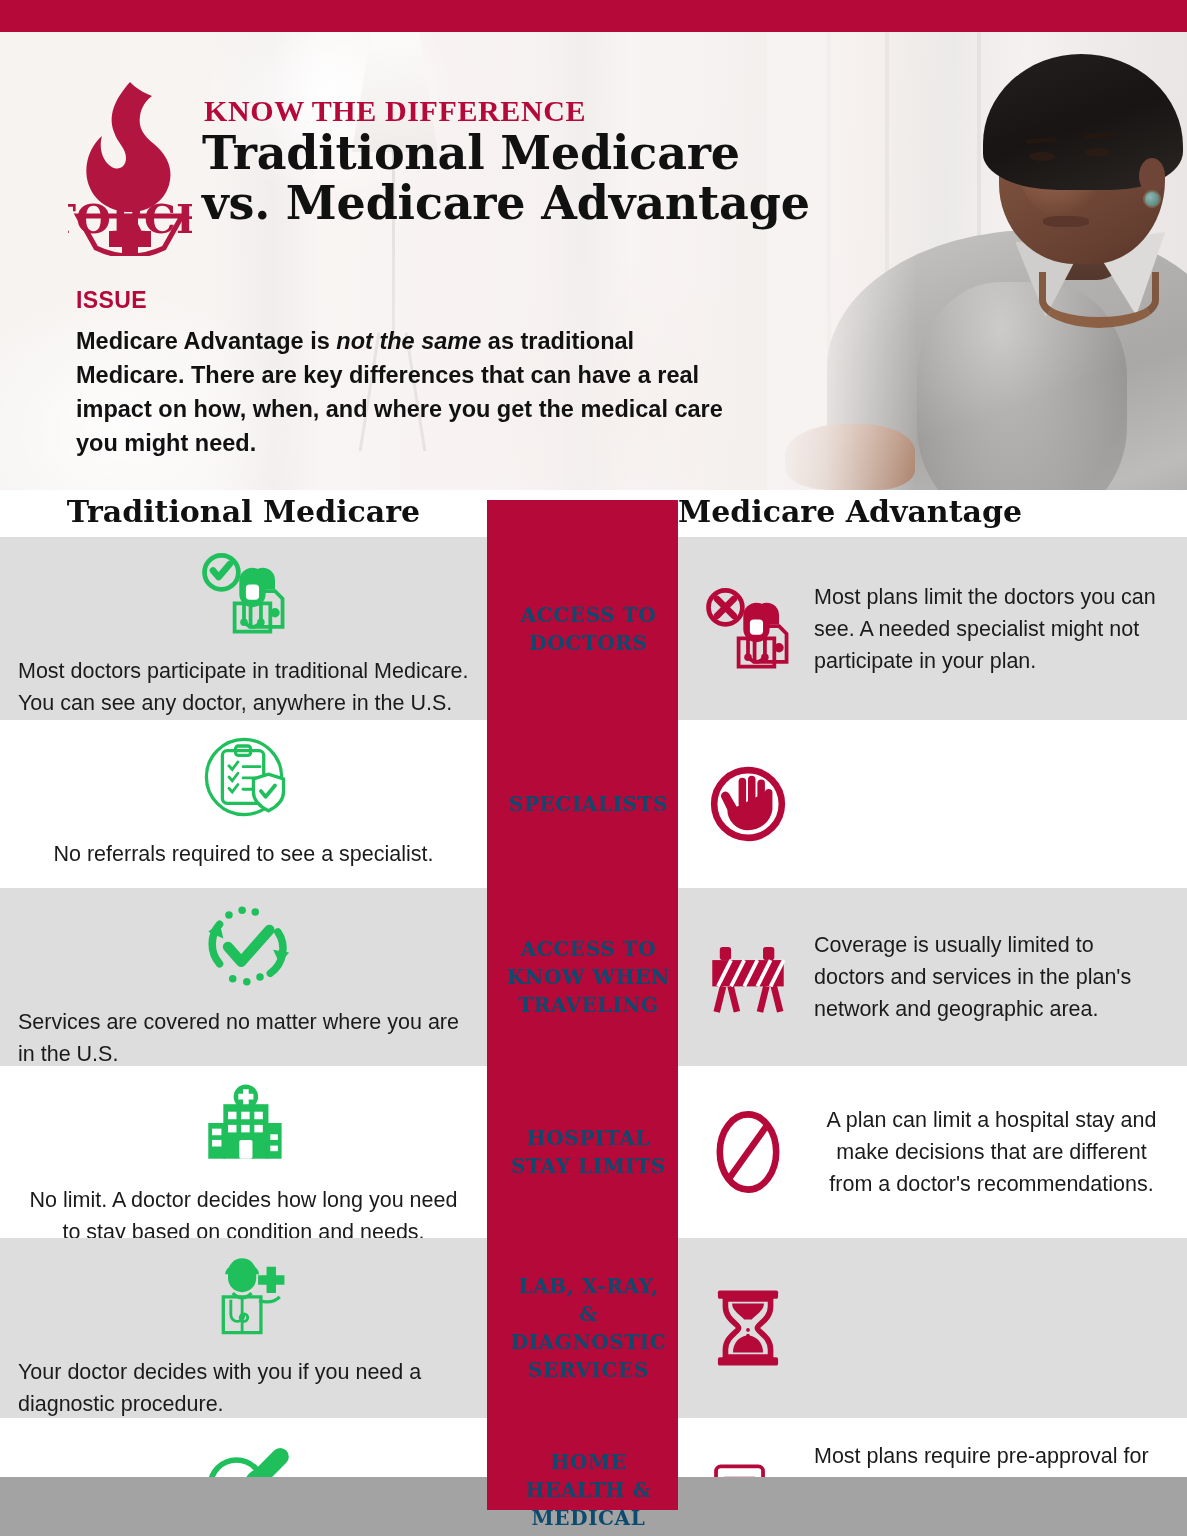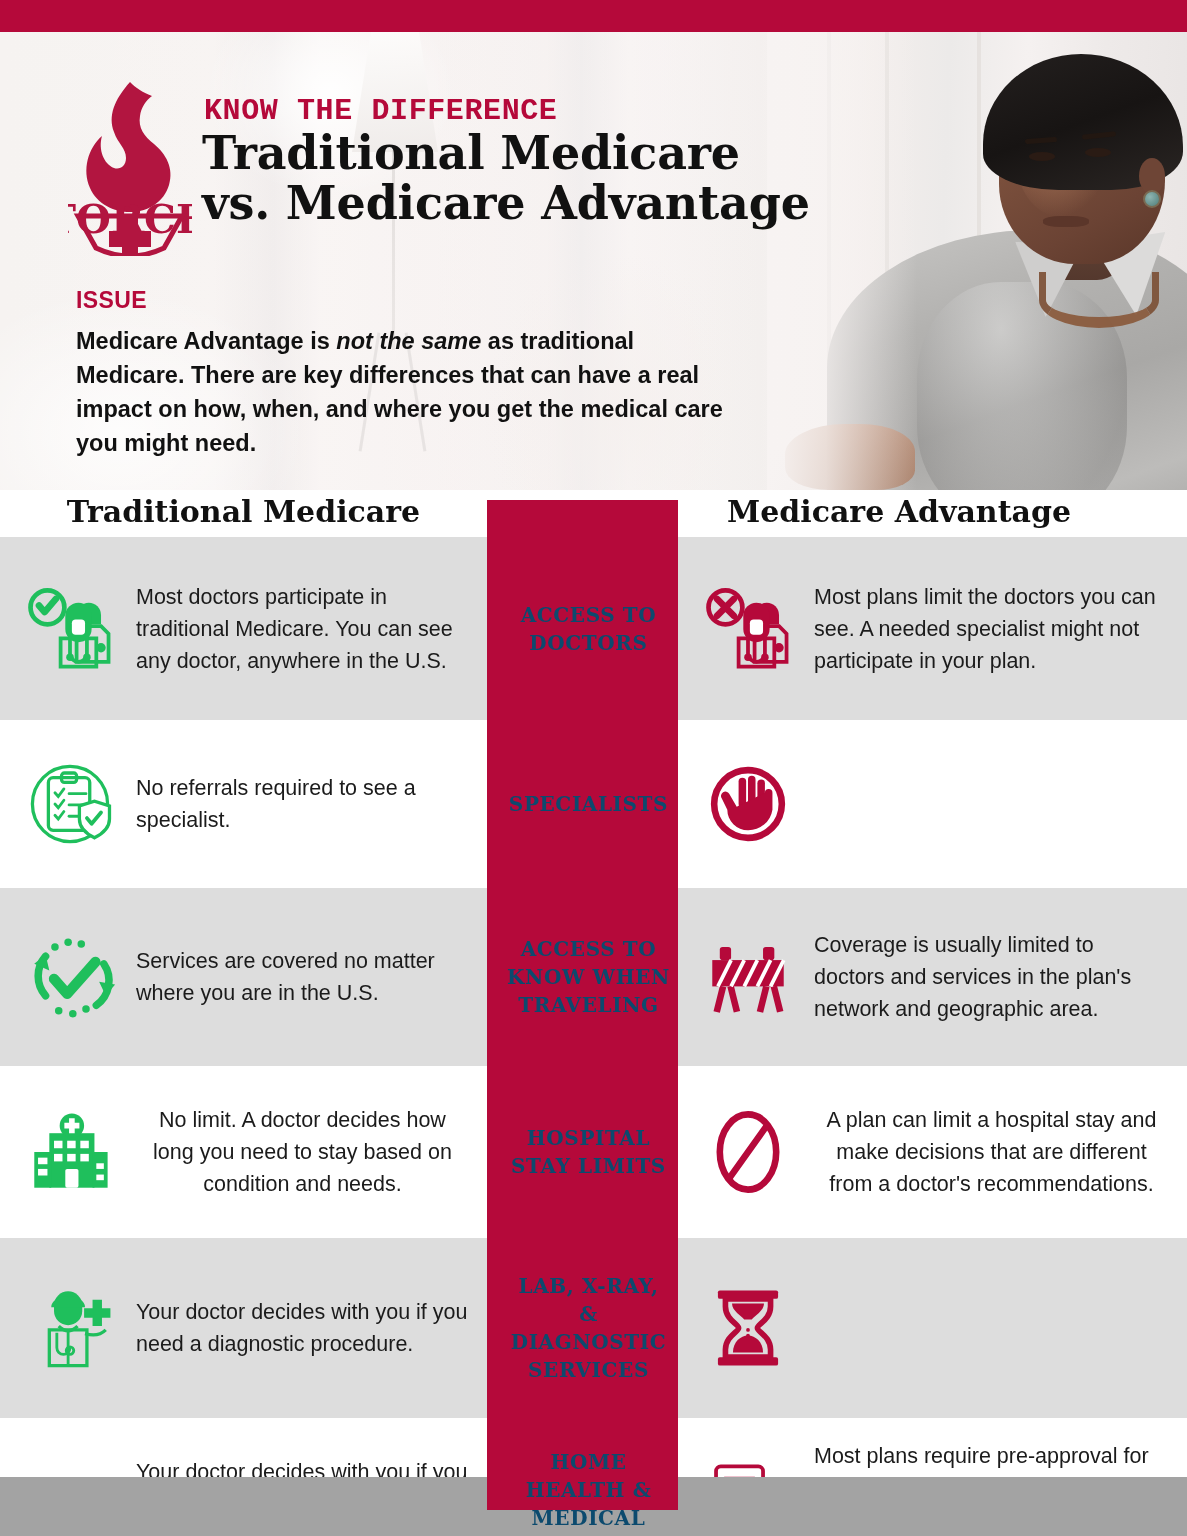--- a/index.html
+++ b/index.html
@@ -103,21 +103,21 @@
   .desk { position:absolute; left:0; top:418px; width:420px; height:44px; background: linear-gradient(180deg,#f5f2f1,#e9e5e3); }
   .photo-fade { position:absolute; left:0; top:0; width:150px; height:458px;
                 background: linear-gradient(90deg, rgba(247,243,242,1) 0%, rgba(247,243,242,0.75) 40%, rgba(247,243,242,0) 100%); }
 
   
   .logo { position: absolute; left: 68px; top: 46px; width: 124px; height: 178px; }
 
   
   .eyebrow {
     position: absolute; left: 204px; top: 62px;
-    font-family: Liberation Mono, monospace;
+    font-family: Liberation Serif, serif;
     font-weight: bold; font-size: 30px; letter-spacing: .6px; color: #b5093a;
   }
   .title {
     position: absolute; left: 202px; top: 96px; width: 660px;
     font-family: "DejaVu Serif", serif; font-weight: bold;
     font-size: 46px; line-height: 50px; color: #111; letter-spacing: -.2px;
   }
   .issue-label {
     position: absolute; left: 76px; top: 255px;
     font-weight: bold; font-size: 23px; color: #b5093a; letter-spacing: .4px;
@@ -128,30 +128,30 @@
   }
   .issue-body i { font-style: italic; }
 
   
   .table { position: absolute; left: 0; top: 490px; width: 1187px; height: 1000px; }
   .colhead {
     position: absolute; top: 4px; font-family: "DejaVu Serif", serif; font-weight: bold;
     font-size: 30px; color: #111;
   }
   .colhead.left  { left: 0; width: 487px; text-align: center; }
-  .colhead.right { left: 678px; width: 442px; text-align: center; }
+  .colhead.right { left: 678px; width: 442px; text-align: left; }
 
   .rows { position: absolute; left: 0; top: 47px; width: 1187px; }
   .row { position: relative; width: 1187px; display: block; }
   .row.shaded { background: #dddddd; }
   .row .side {
     position: absolute; top: 0; height: 100%;
     display: flex; align-items: center; gap: 14px; padding: 10px 18px;
   }
-  .row .side.left  { left: 0; width: 487px; }
+  .row .side.left  { left: 0; width: 487px; flex-direction: column; }
   .row .side.right { left: 678px; width: 509px; }
   .icon { flex: 0 0 auto; width: 104px; display:flex; align-items:center; justify-content:center; }
   .icon svg { display:block; }
   .celltext { font-size: 21.5px; line-height: 32px; color: #1b1b1b; }
 
   
   .spine {
     position: absolute; left: 487px; top: 10px; width: 191px; height: 1010px;
     background: #b5093a; z-index: 3;
   }

